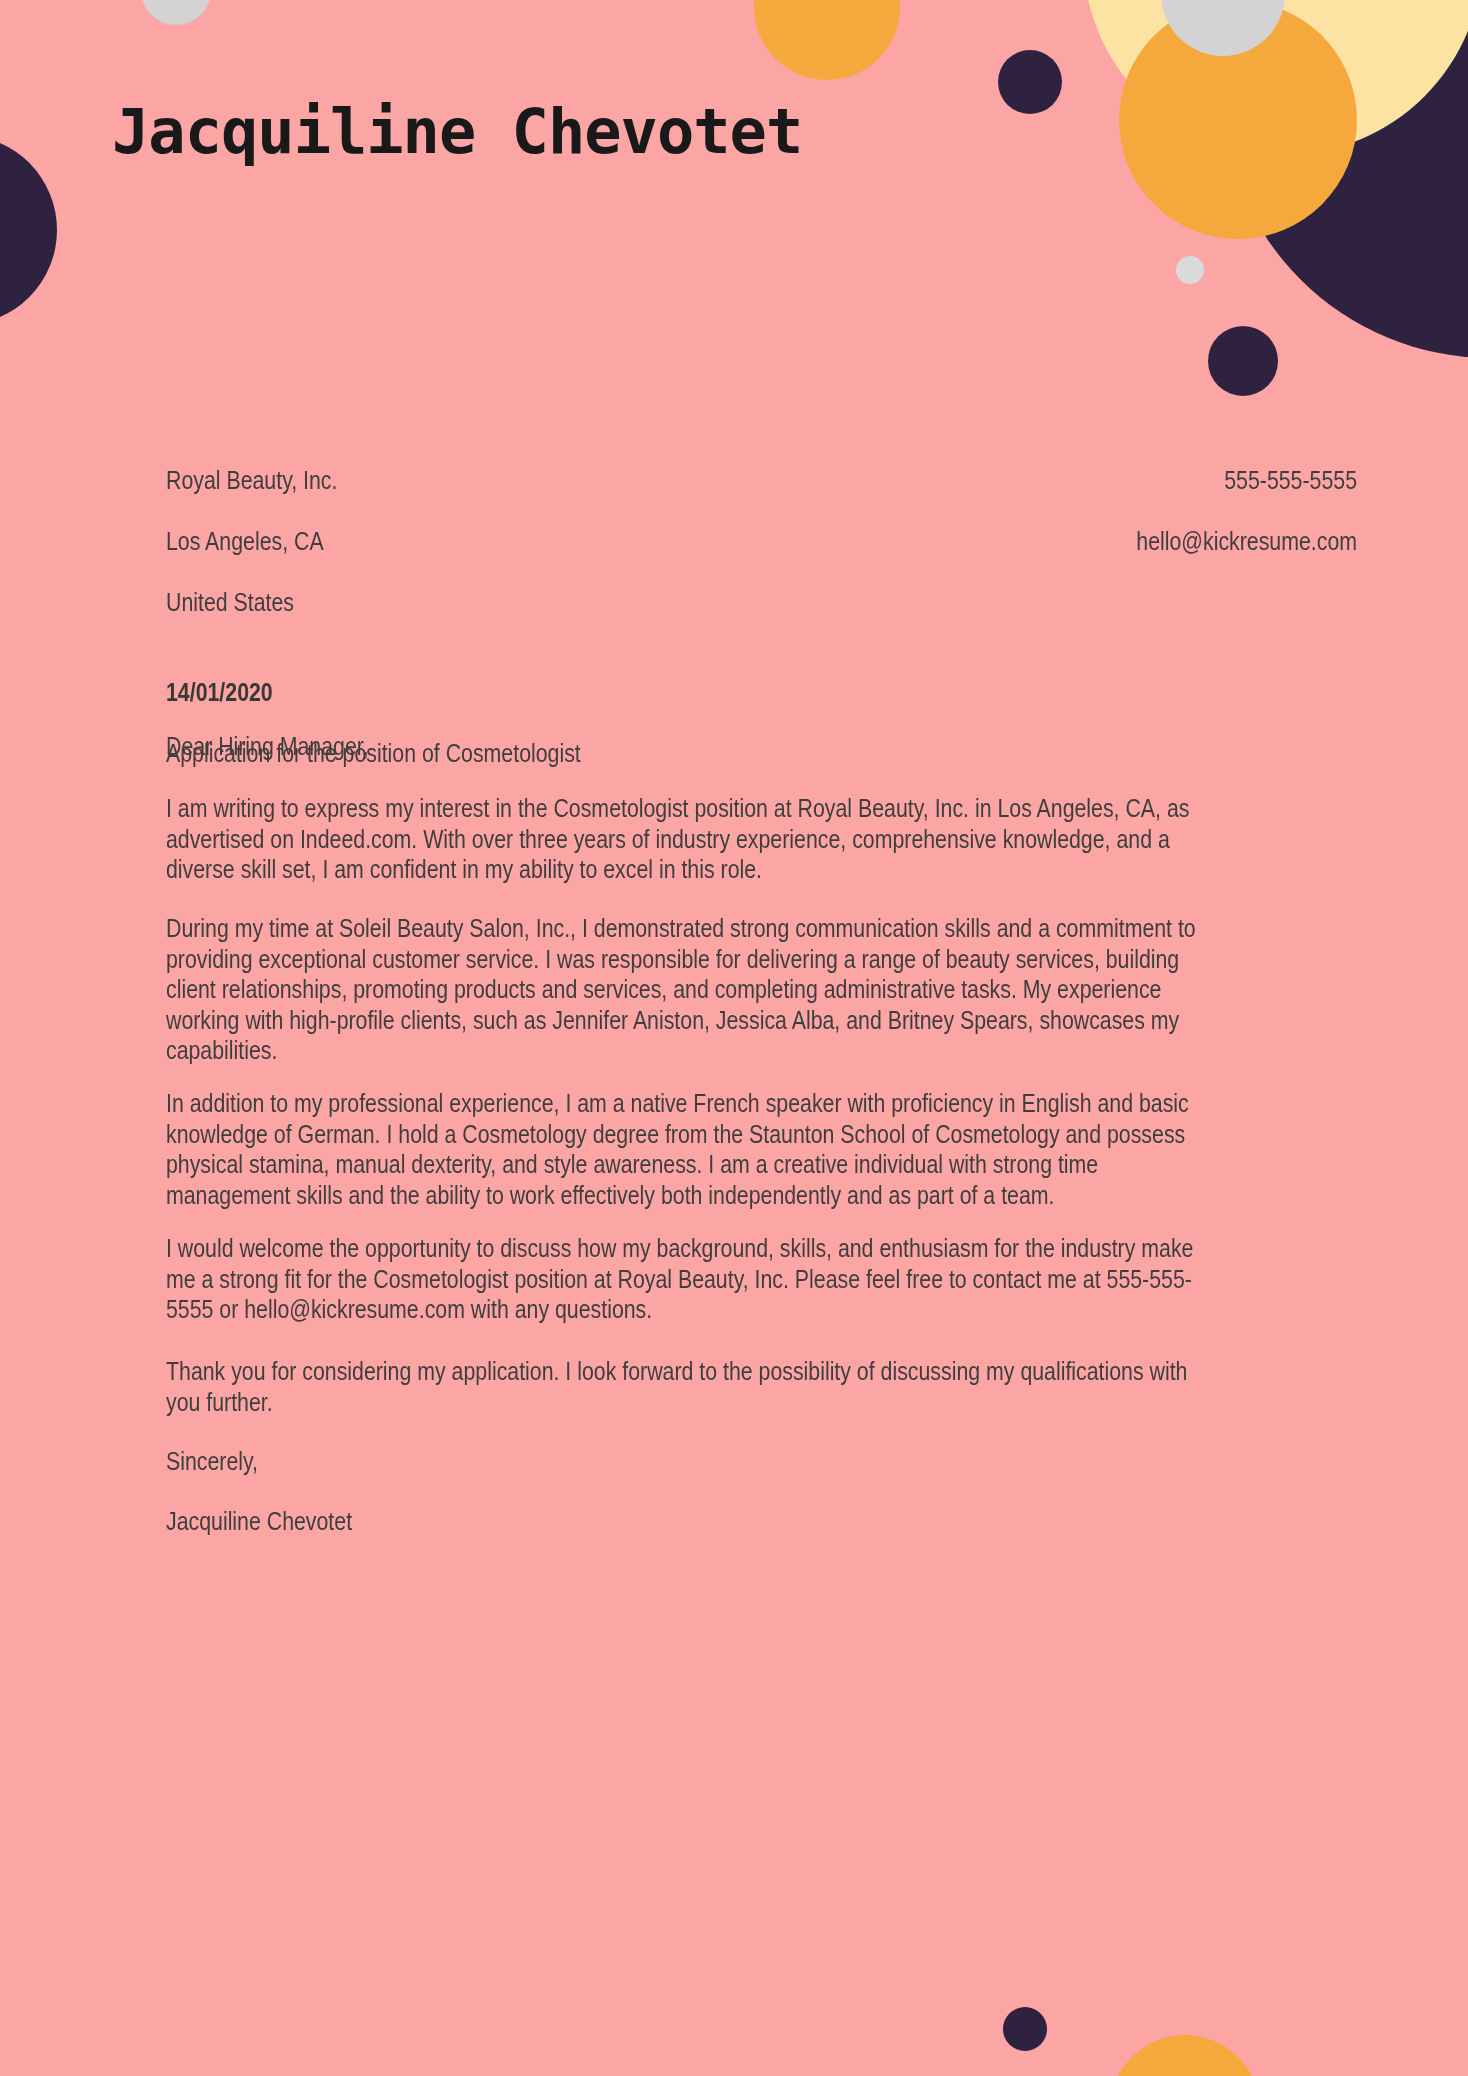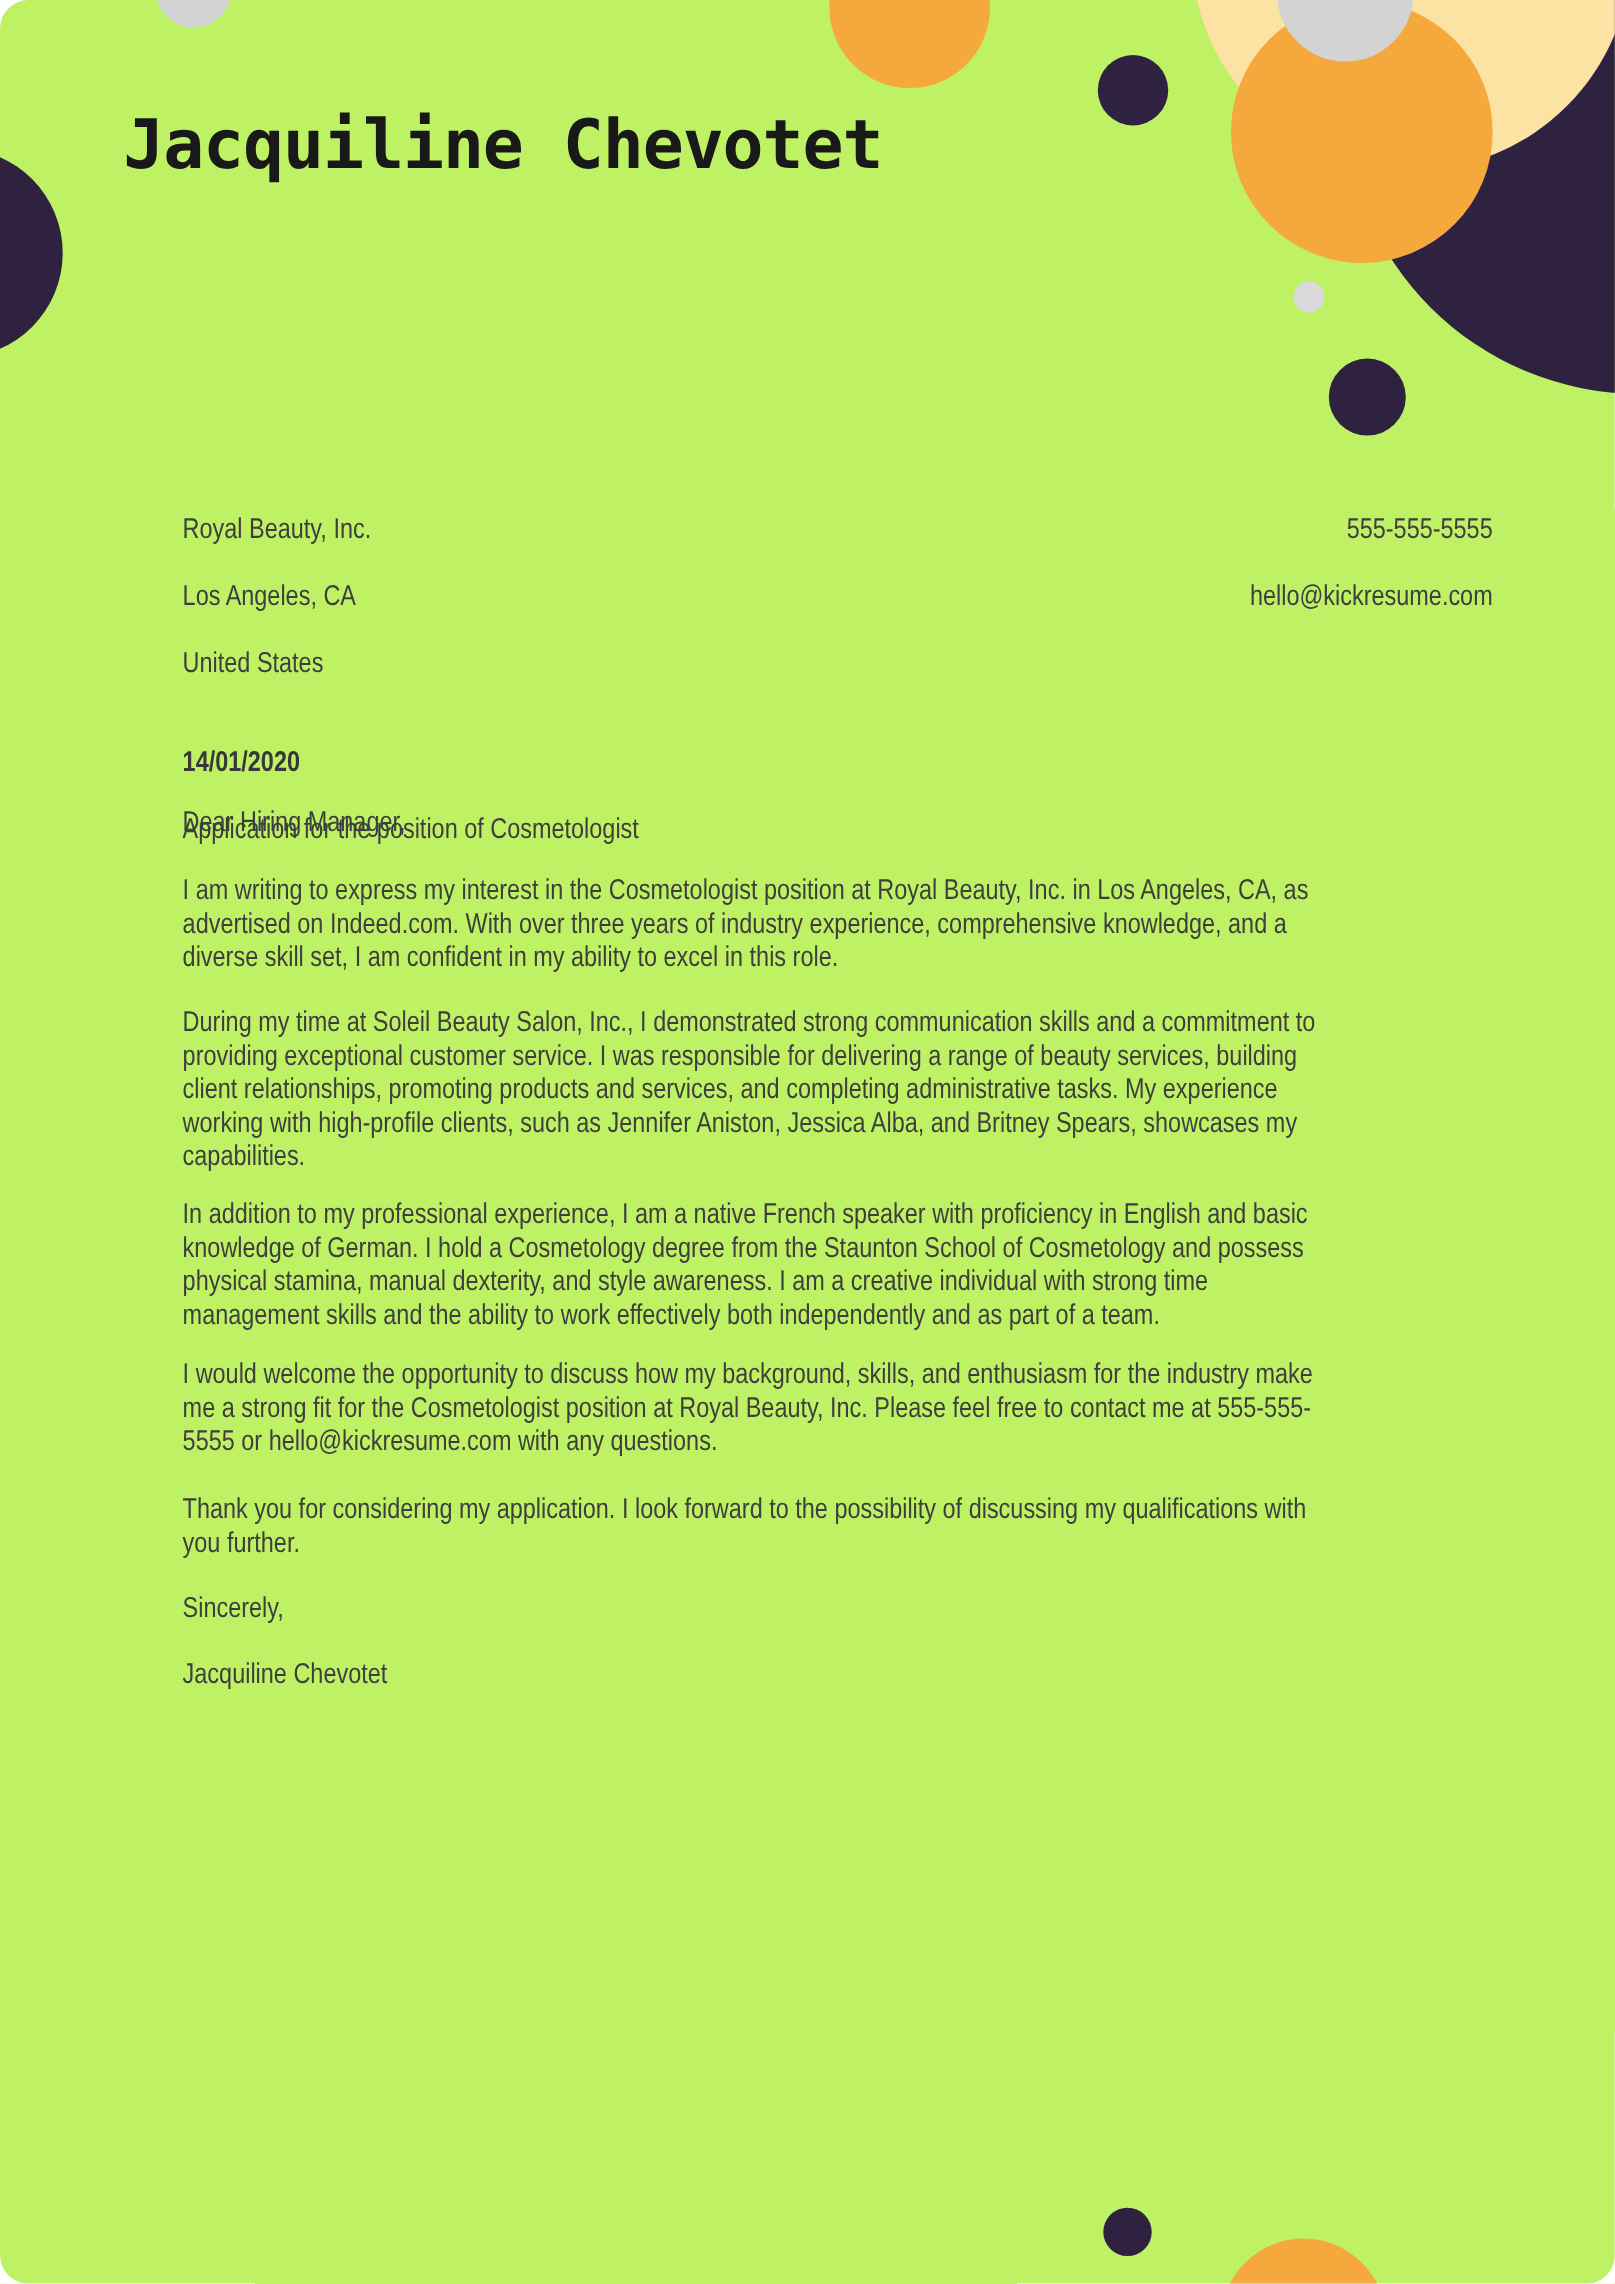--- a/index.html
+++ b/index.html
@@ -2,21 +2,21 @@
 <html><head>
 <meta charset="utf-8">
 <style>
   * { margin: 0; padding: 0; box-sizing: border-box; }
   html, body { background: #ffffff; }
   body {
     width: 1468px; height: 2076px;
     position: relative; overflow: hidden;
     font-family: "Liberation Sans", sans-serif;
   }
-  .page { position: absolute; inset: 0; background: #bef264; border-radius: 26px; }
+  .page { position: absolute; inset: 0; background: #fca5a5; }
 
   
   .circle { position: absolute; border-radius: 50%; }
   .c-dark-giant   { left: 1222px; top: -178px; width: 536px; height: 536px; z-index: 1; }
   .c-cream-big    { left: 1083px; top: -245px; width: 400px; height: 400px; z-index: 2; }
   .c-orange-big   { left: 1119px; top:    1px; width: 238px; height: 238px; z-index: 3; }
   .c-gray-top     { left: 1161px; top:  -68px; width: 124px; height: 124px; z-index: 4; }
   .c-dark-small-top { left:  998px; top:  50px; width:  64px; height:  64px; z-index: 2; }
   .c-gray-dot     { left: 1176px; top:  256px; width:  28px; height:  28px; z-index: 2; }
   .c-dark-dot-mid { left: 1208px; top:  326px; width:  70px; height:  70px; z-index: 2; }

